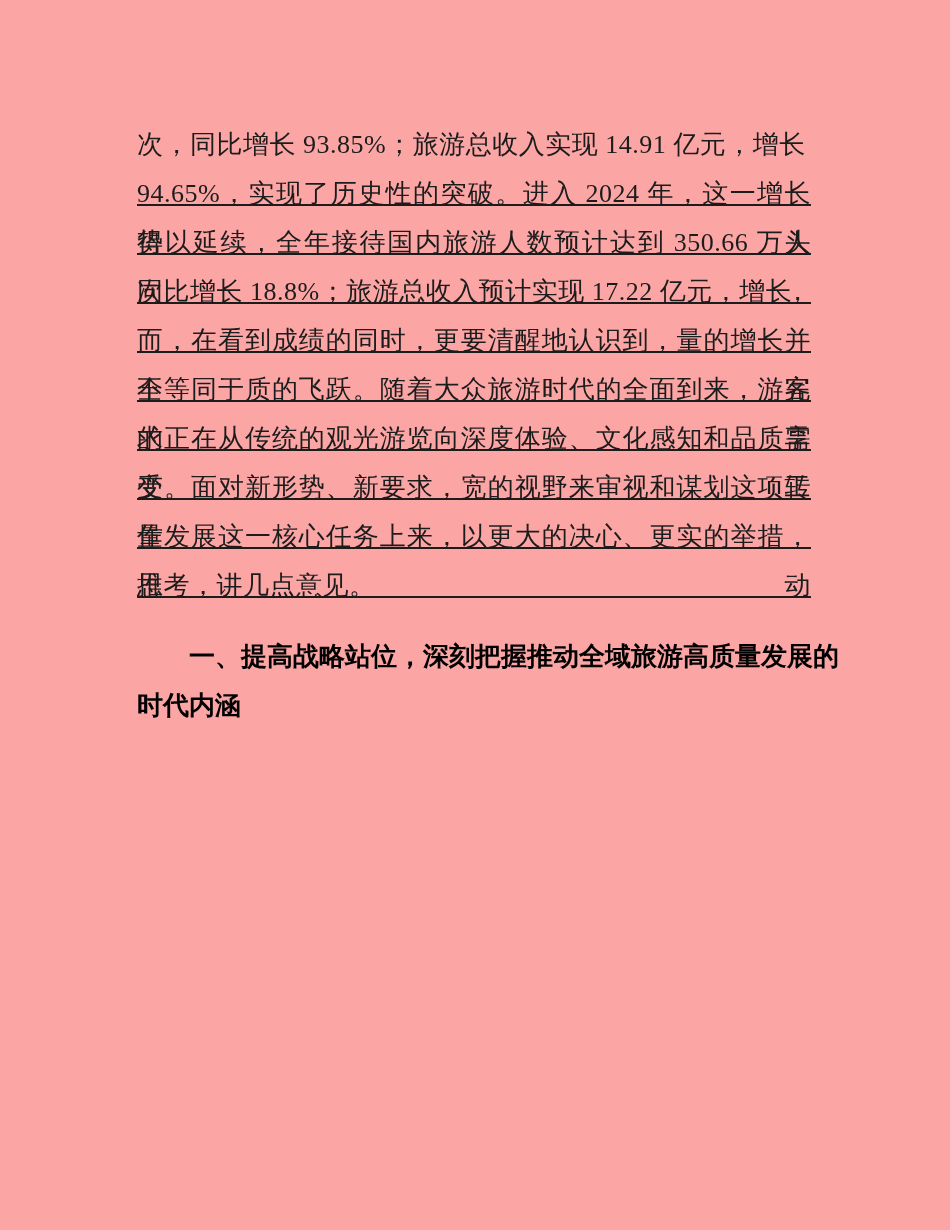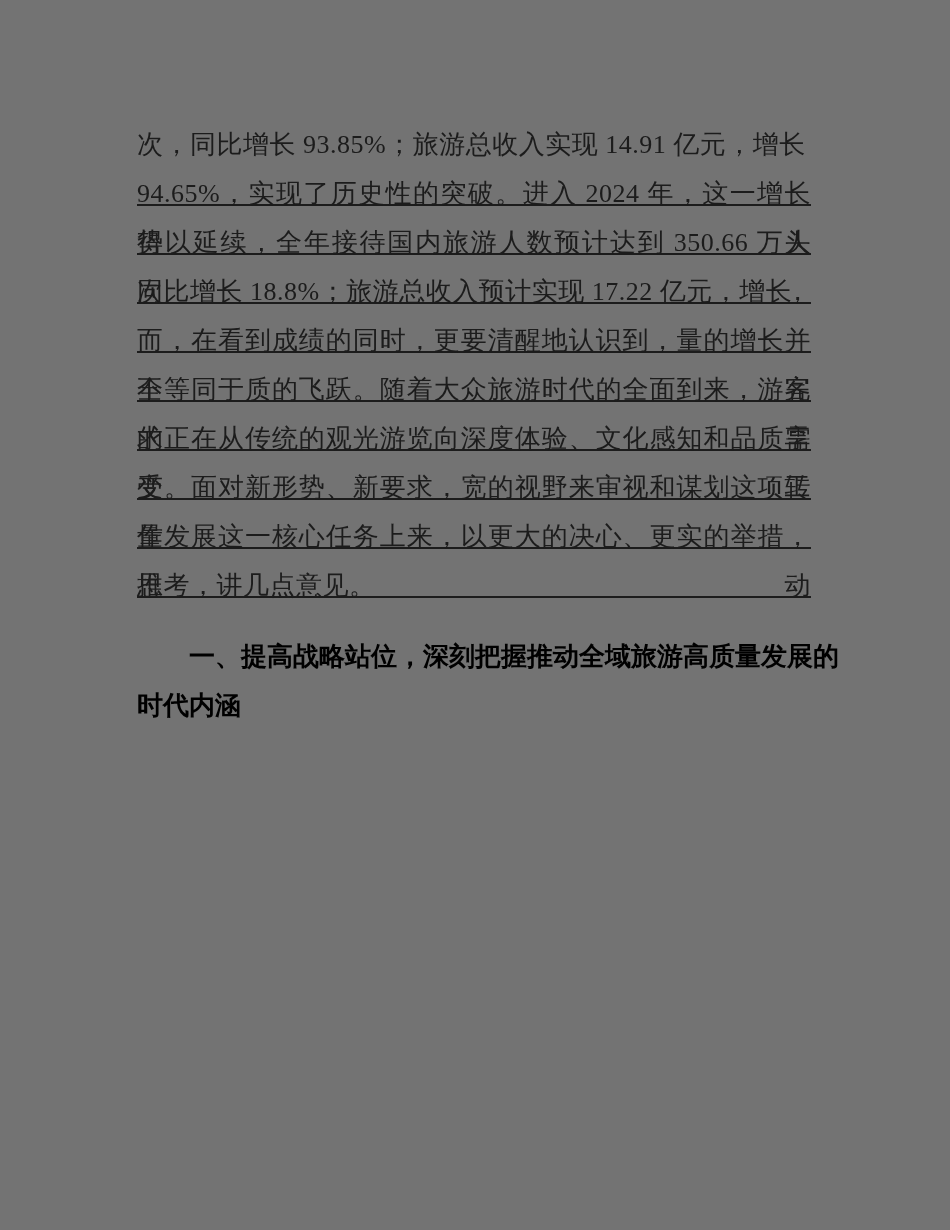--- a/index.html
+++ b/index.html
@@ -8,21 +8,21 @@
     width: 950px;
     height: 1230px;
     background: #ffffff;
     overflow: hidden;
   }
 
   .page {
     position: relative;
     width: 950px;
     height: 1230px;
-    background: #737373;
+    background: #fca5a5;
     font-family: "Liberation Serif", "DejaVu Serif", serif;
     color: #1c1c1c;
   }
 
   .content {
     position: absolute;
     left: 137px;
     top: 120px;
     width: 674px;
   }

